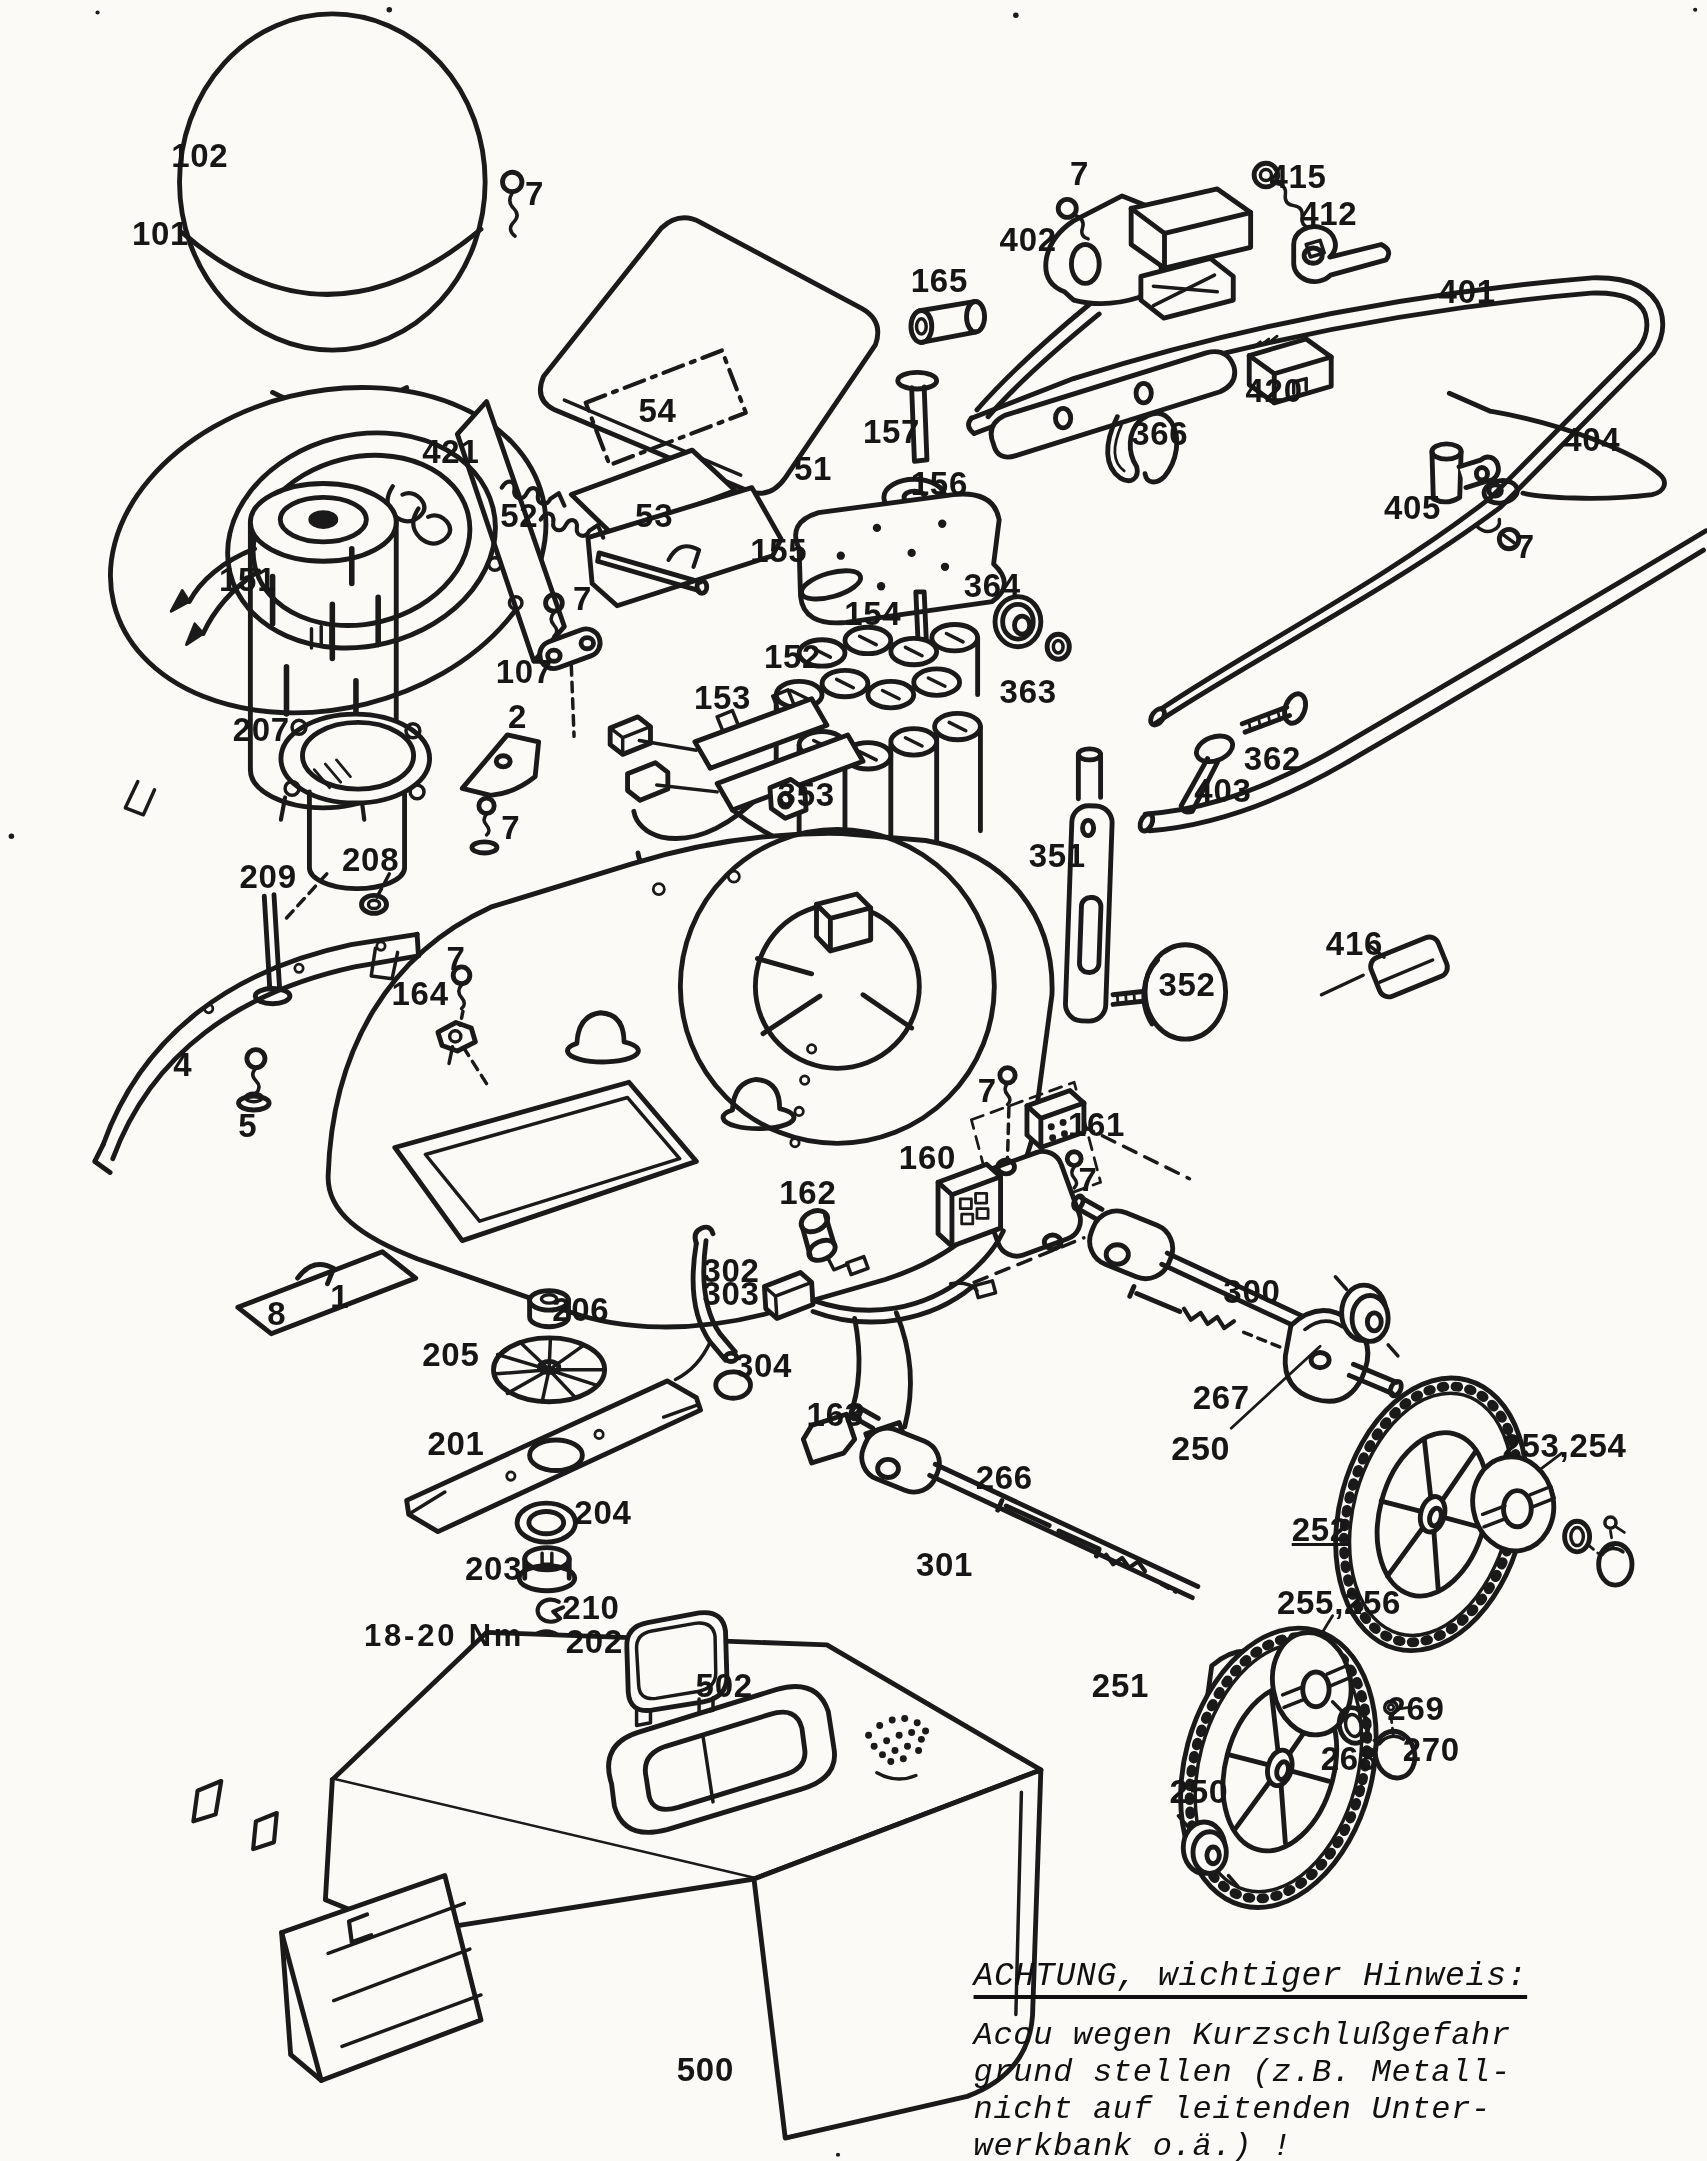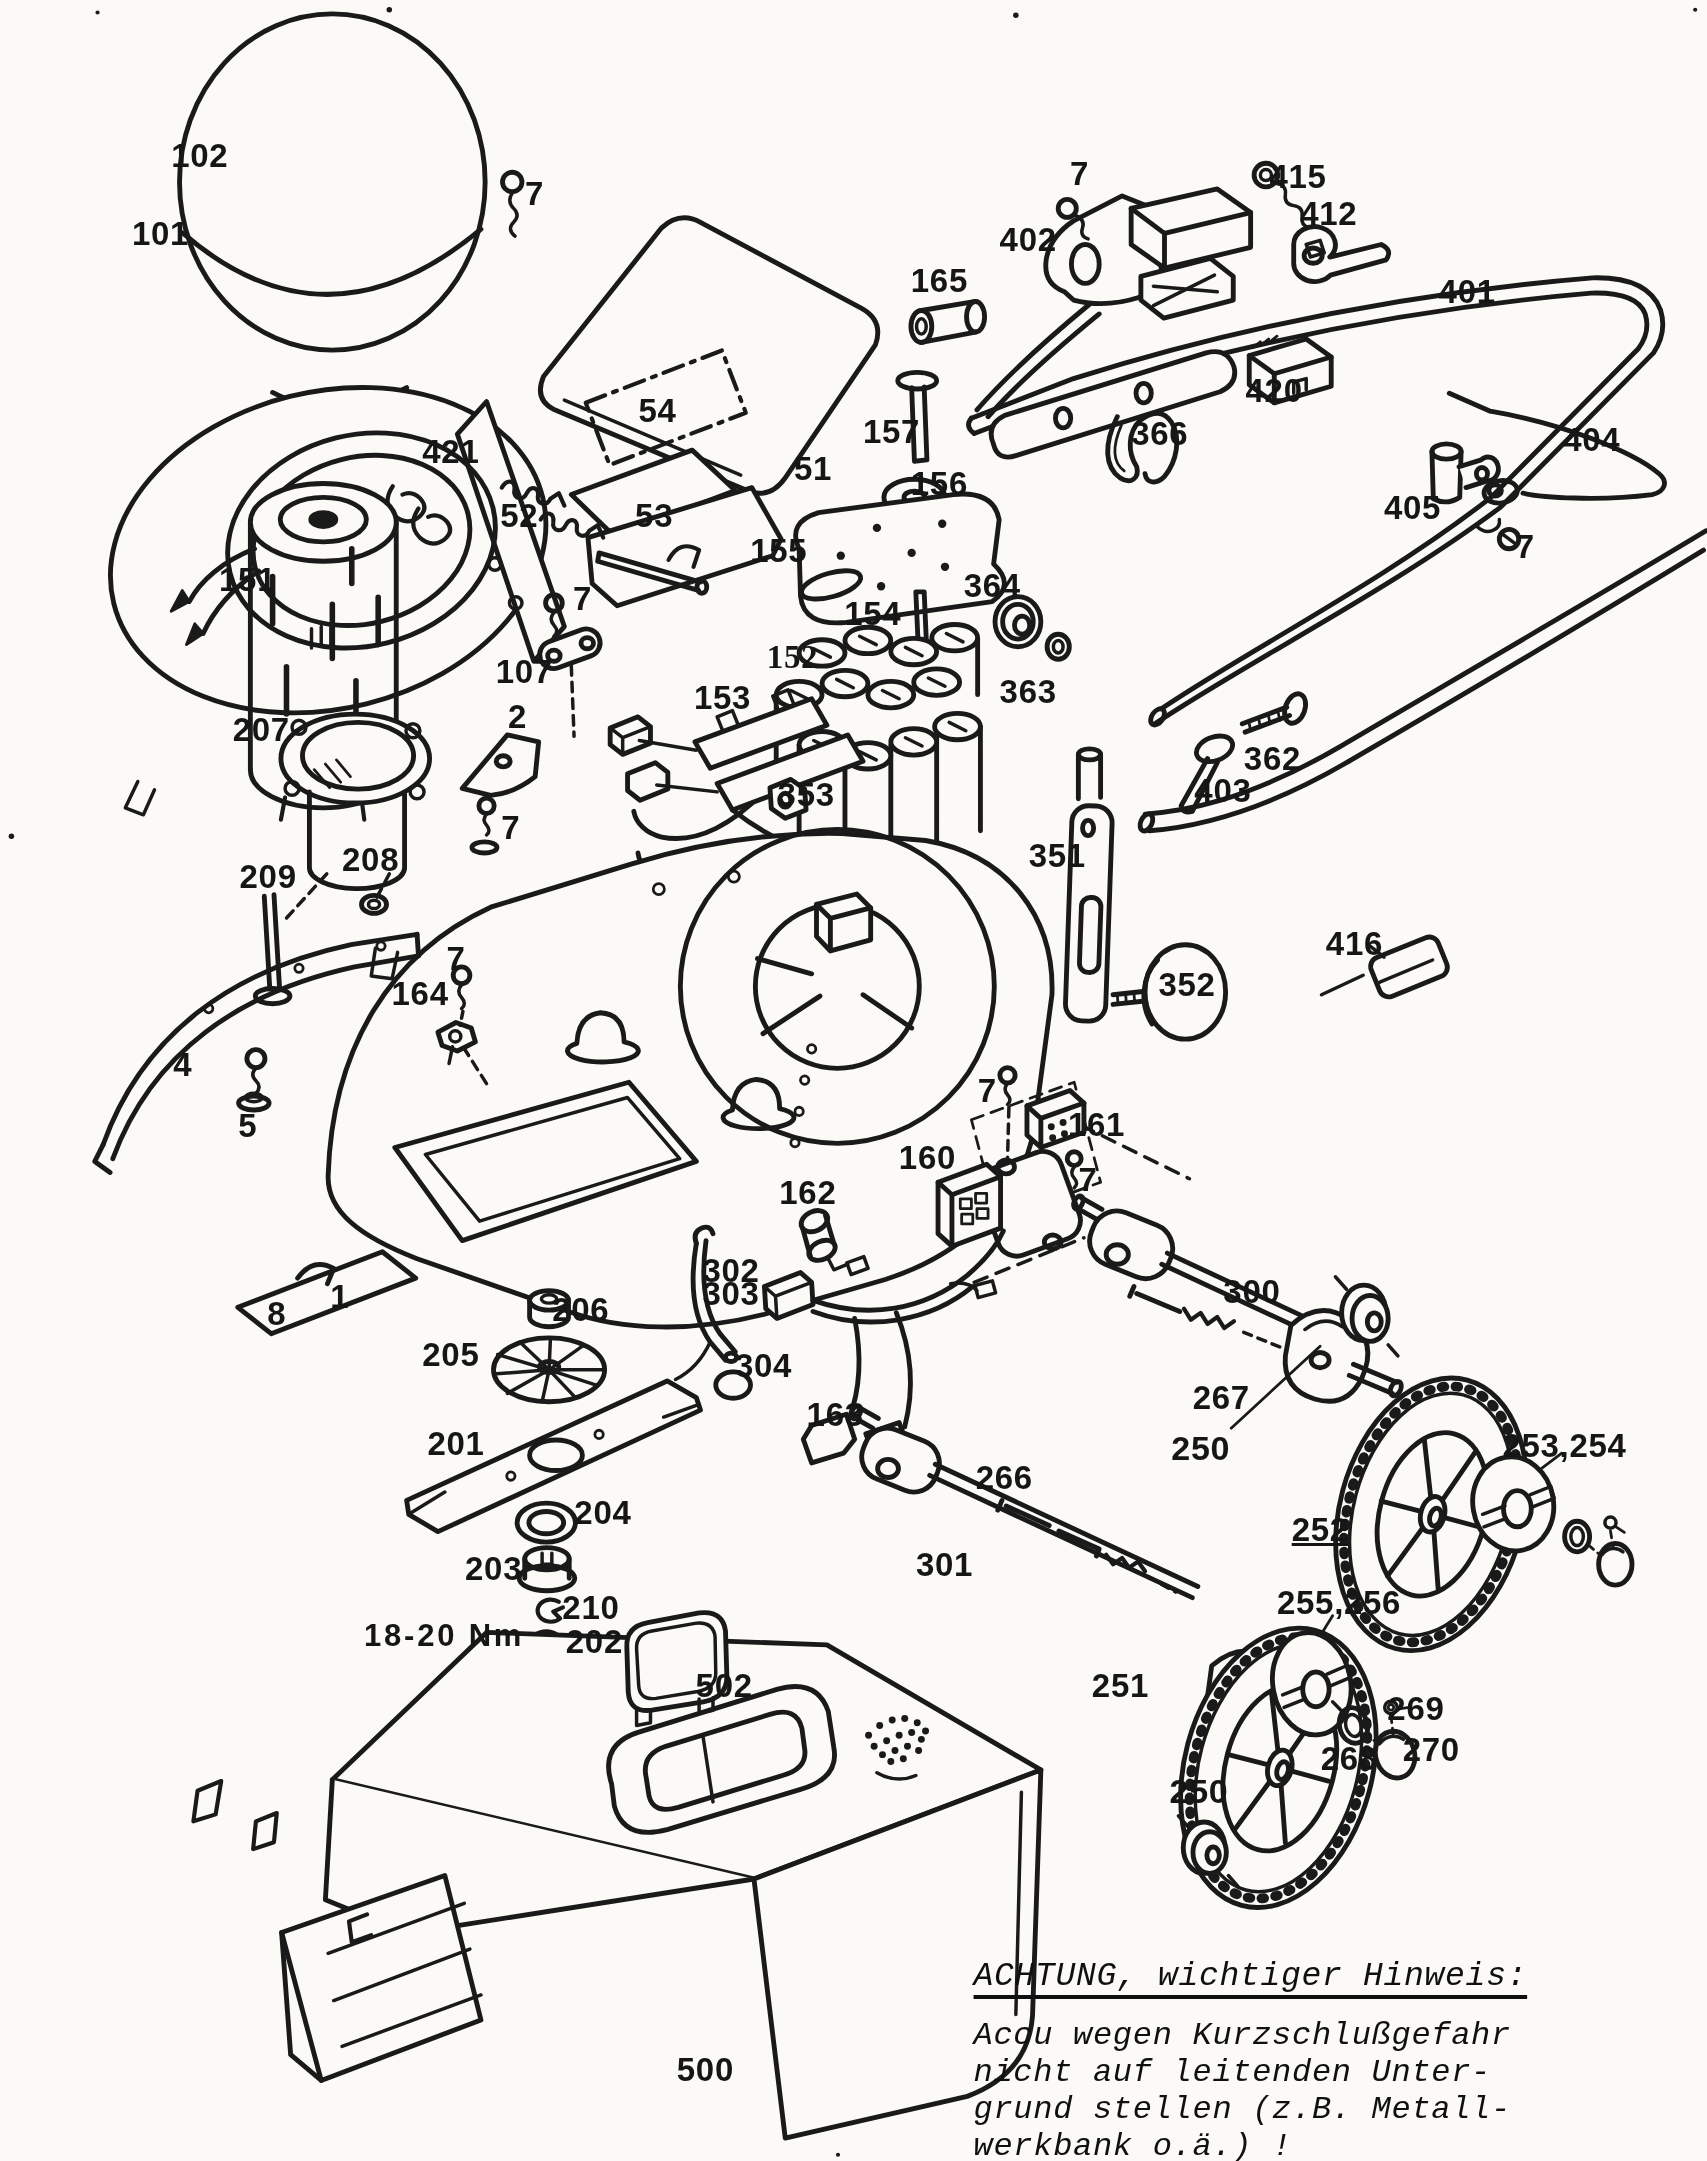--- a/index.html
+++ b/index.html
@@ -607,21 +607,21 @@
       <div class="part-label" style="left: 38.5%; top: 19%;">54</div>
       <div class="part-label" style="left: 47.6%; top: 21.7%;">51</div>
       <div class="part-label" style="left: 30.4%; top: 23.9%;">52</div>
       <div class="part-label" style="left: 38.3%; top: 23.9%;">53</div>
       <div class="part-label" style="left: 55%; top: 13%;">165</div>
       <div class="part-label" style="left: 52.2%; top: 20%;">157</div>
       <div class="part-label" style="left: 55%; top: 22.4%;">156</div>
       <div class="part-label" style="left: 45.6%; top: 25.5%;">155</div>
       <div class="part-label" style="left: 34.1%; top: 27.7%;">7</div>
       <div class="part-label" style="left: 51.1%; top: 28.4%;">154</div>
-      <div class="part-label" style="left: 46.4%; top: 30.4%; font-family: Liberation Serif, serif;">152</div>
+      <div class="part-label" style="left: 46.4%; top: 30.4%;">152</div>
       <div class="part-label" style="left: 42.3%; top: 32.3%;">153</div>
       <div class="part-label" style="left: 14.5%; top: 26.85%;">151</div>
       <div class="part-label" style="left: 30.7%; top: 31.1%;">107</div>
       <div class="part-label" style="left: 30.3%; top: 33.2%;">2</div>
       <div class="part-label" style="left: 29.9%; top: 38.3%;">7</div>
       <div class="part-label" style="left: 60.2%; top: 11.1%;">402</div>
       <div class="part-label" style="left: 63.2%; top: 8.05%;">7</div>
       <div class="part-label" style="left: 76%; top: 8.2%;">415</div>
       <div class="part-label" style="left: 77.8%; top: 9.9%;">412</div>
       <div class="part-label" style="left: 85.9%; top: 13.5%;">401</div>
@@ -677,19 +677,19 @@
       <div class="part-label big" style="left: 70.2%; top: 82.9%;">250</div>
       <div class="part-label" style="left: 79%; top: 81.4%;">268</div>
       <div class="part-label" style="left: 82.9%; top: 79.1%;">269</div>
       <div class="part-label" style="left: 83.8%; top: 81%;">270</div>
       <div class="part-label" style="left: 41.3%; top: 95.8%;">500</div>
     </div>
 
 <div class="notice">
   <div class="notice-title">ACHTUNG, wichtiger Hinweis:</div>
   <div class="notice-line">Accu wegen Kurzschlußgefahr</div>
+  <div class="notice-line">grund stellen (z.B. Metall-</div>
   <div class="notice-line">nicht auf leitenden Unter-</div>
-  <div class="notice-line">grund stellen (z.B. Metall-</div>
   <div class="notice-line">werkbank o.ä.) !</div>
 </div>
 
 </div>
 
 
 </body></html>

